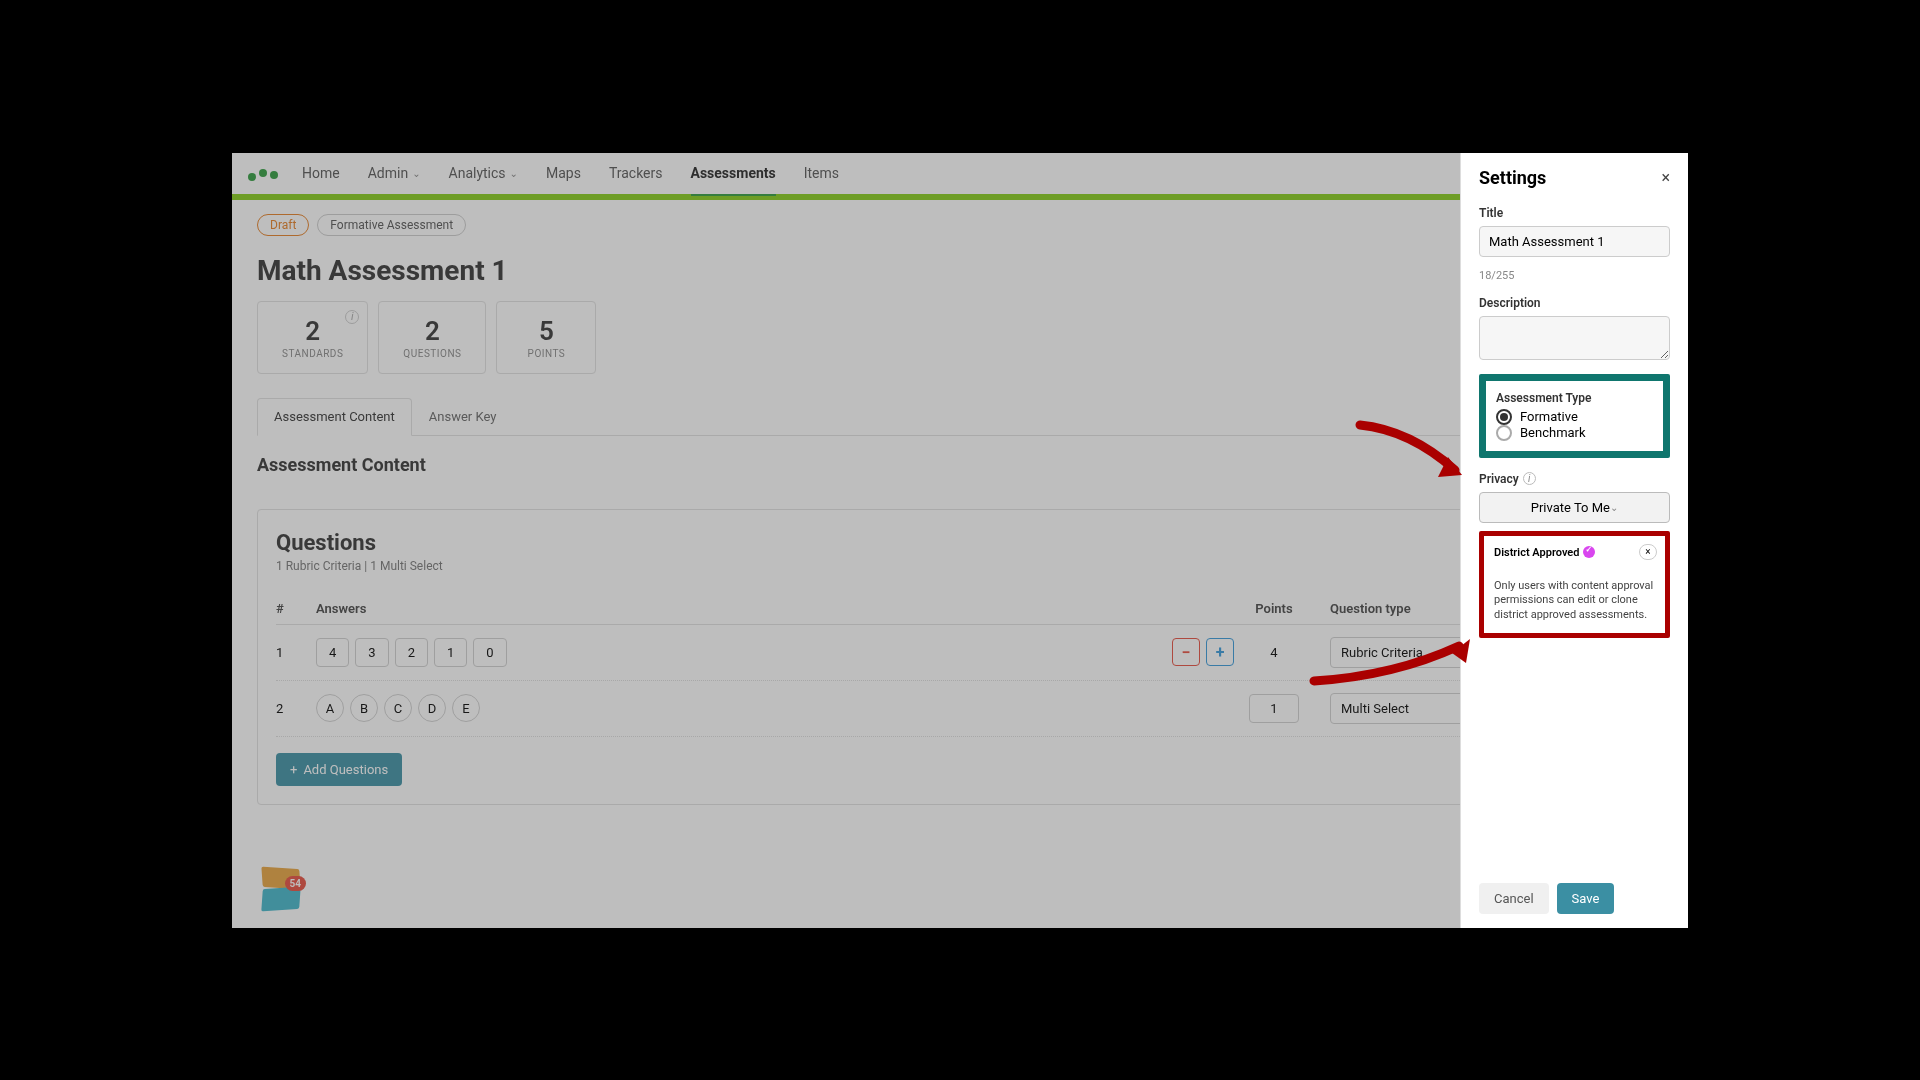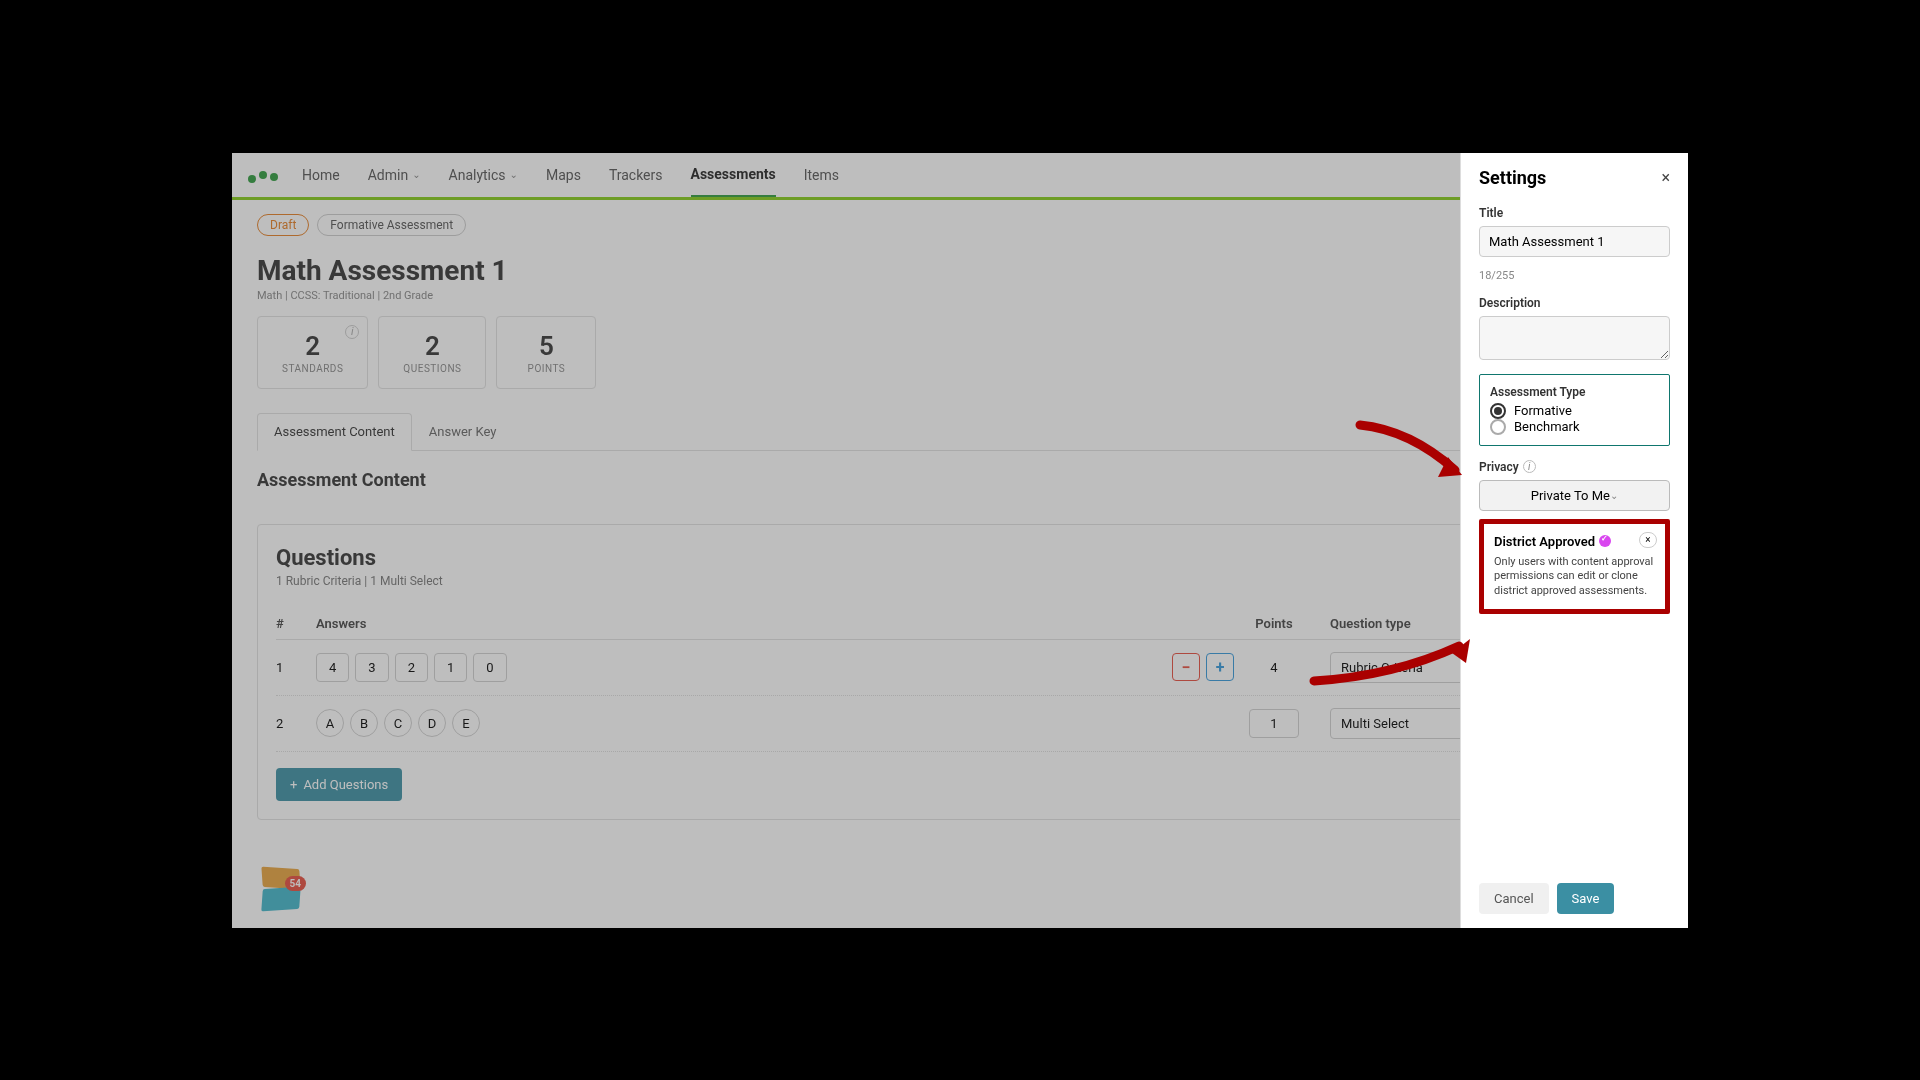--- a/index.html
+++ b/index.html
@@ -1,19 +1,19 @@
 <!DOCTYPE html>
 <html><head>
 <meta charset="utf-8">
 <style>
 *{box-sizing:border-box;margin:0;padding:0;font-family:-apple-system,BlinkMacSystemFont,"Segoe UI",Roboto,sans-serif}
 body{background:#000;width:1920px;height:1080px;overflow:hidden;display:flex;align-items:center;justify-content:center}
 .frame{width:1456px;height:775px;background:#fff;position:relative;overflow:hidden}
 .overlay{position:absolute;inset:0;background:rgba(68,68,68,.35);z-index:5;pointer-events:none}
-.topbar{height:47px;border-bottom:3px solid #84cc16;display:flex;align-items:center;padding:0 16px;gap:24px;position:relative;z-index:1}
+.topbar{height:47px;border-bottom:6px solid #84cc16;display:flex;align-items:center;padding:0 16px;gap:24px;position:relative;z-index:1}
 .logo{display:flex;gap:3px}
 .logo span{width:8px;height:8px;background:#2d9c3c;border-radius:50%}
 .logo span:nth-child(1){transform:translateY(4px)}
 .logo span:nth-child(3){transform:translateY(2px)}
 .nav{display:flex;gap:28px}
 .nav-item{font-size:14px;color:#555;padding:13px 0;cursor:pointer;display:flex;align-items:center;gap:4px}
 .nav-item.active{color:#222;border-bottom:2px solid #2d9c3c;margin-bottom:-1px;font-weight:700}
 .chev{font-size:10px;color:#888}
 .content{padding:14px 25px;position:relative;z-index:1}
 .pills{display:flex;gap:8px;margin-bottom:16px}
@@ -66,30 +66,30 @@
 
 .panel{position:absolute;top:0;right:0;bottom:0;width:228px;background:#fff;border-left:1px solid #ddd;z-index:10;padding:14px 18px;display:flex;flex-direction:column}
 .phead{display:flex;justify-content:space-between;align-items:center;margin-bottom:18px}
 .phead h2{font-size:18px;font-weight:700}
 .closex{font-size:16px;cursor:pointer;color:#444}
 .plabel{font-size:12px;font-weight:600;color:#333;margin-bottom:6px;display:block}
 .pin{width:100%;border:1px solid #ccc;border-radius:4px;padding:7px 9px;font-size:13px;background:#f6f6f6}
 .counter{font-size:11px;color:#888;margin-top:12px;margin-bottom:14px}
 .ptext{width:100%;border:1px solid #ccc;border-radius:4px;min-height:44px;background:#f6f6f6;margin-bottom:14px}
 
-.hlcard{border:1px solid #0f766e;background:#fff;padding:10px;border-radius:2px;margin-bottom:8px}
+.hlcard{border:7px solid #0f766e;background:#fff;padding:10px;border-radius:2px;margin-bottom:8px}
 .radio-row{display:flex;align-items:center;gap:8px;font-size:13px;cursor:pointer}
 .radio{width:16px;height:16px;border:2px solid #aaa;border-radius:50%;display:flex;align-items:center;justify-content:center}
 .radio.sel-r{border-color:#333}
 .radio.sel-r::after{content:"";width:8px;height:8px;background:#333;border-radius:50%}
 .privrow{display:flex;align-items:center;gap:4px;margin-top:6px;margin-bottom:6px}
 .privinfo{font-size:10px;color:#888;border:1px solid #bbb;border-radius:50%;width:13px;height:13px;display:flex;align-items:center;justify-content:center;font-style:italic}
 .privsel{width:100%;border:1px solid #bbb;border-radius:4px;padding:7px 9px;font-size:13px;display:flex;justify-content:center;align-items:center;background:#f2f2f2;cursor:pointer;margin-bottom:8px}
 .dacard{border:5px solid #a00;background:#fff;padding:10px;border-radius:2px;position:relative}
-.dahead{font-size:13px;font-weight:600;display:flex;align-items:center;gap:4px;margin-bottom:6px}
+.dahead{font-size:11px;font-weight:600;display:flex;align-items:center;gap:4px;margin-bottom:20px}
 .daicon{width:12px;height:12px;background:#d946ef;border-radius:50%;display:inline-block;position:relative}
 .daicon::after{content:"✓";color:#fff;font-size:8px;position:absolute;top:-1px;left:2px}
 .datext{font-size:11px;color:#444;line-height:1.35}
 .daclose{position:absolute;top:8px;right:8px;border:1px solid #ccc;border-radius:10px;width:18px;height:16px;font-size:10px;display:flex;align-items:center;justify-content:center;cursor:pointer;background:#fff}
 .pfoot{margin-top:auto;display:flex;justify-content:flex-start;gap:8px;padding-top:12px}
 .btn{border-radius:4px;padding:7px 14px;font-size:13px;cursor:pointer;border:1px solid transparent}
 .btn-cancel{background:#f0f0f0;color:#555}
 .btn-save{background:#3b8fa3;color:#fff}
 
 
@@ -138,21 +138,20 @@
             <span></span>
             <span></span>
           </span>
         <span>Scoring</span>
       </div>
       <div class="gear"><span>⚙</span></div>
     </div>
     <div style="position:absolute;top:50px;right:18px" class="lastedit">La</div>
 
     <h1 class="title">Math Assessment 1</h1>
-    <div class="meta">Math  |  CCSS: Traditional  |  2nd Grade</div>
 
     <div class="stats">
       <div class="stat">
         <span class="info">i</span>
         <div class="num">2</div>
         <div class="lbl">STANDARDS</div>
       </div>
       <div class="stat">
         <div class="num">2</div>
         <div class="lbl">QUESTIONS</div>

